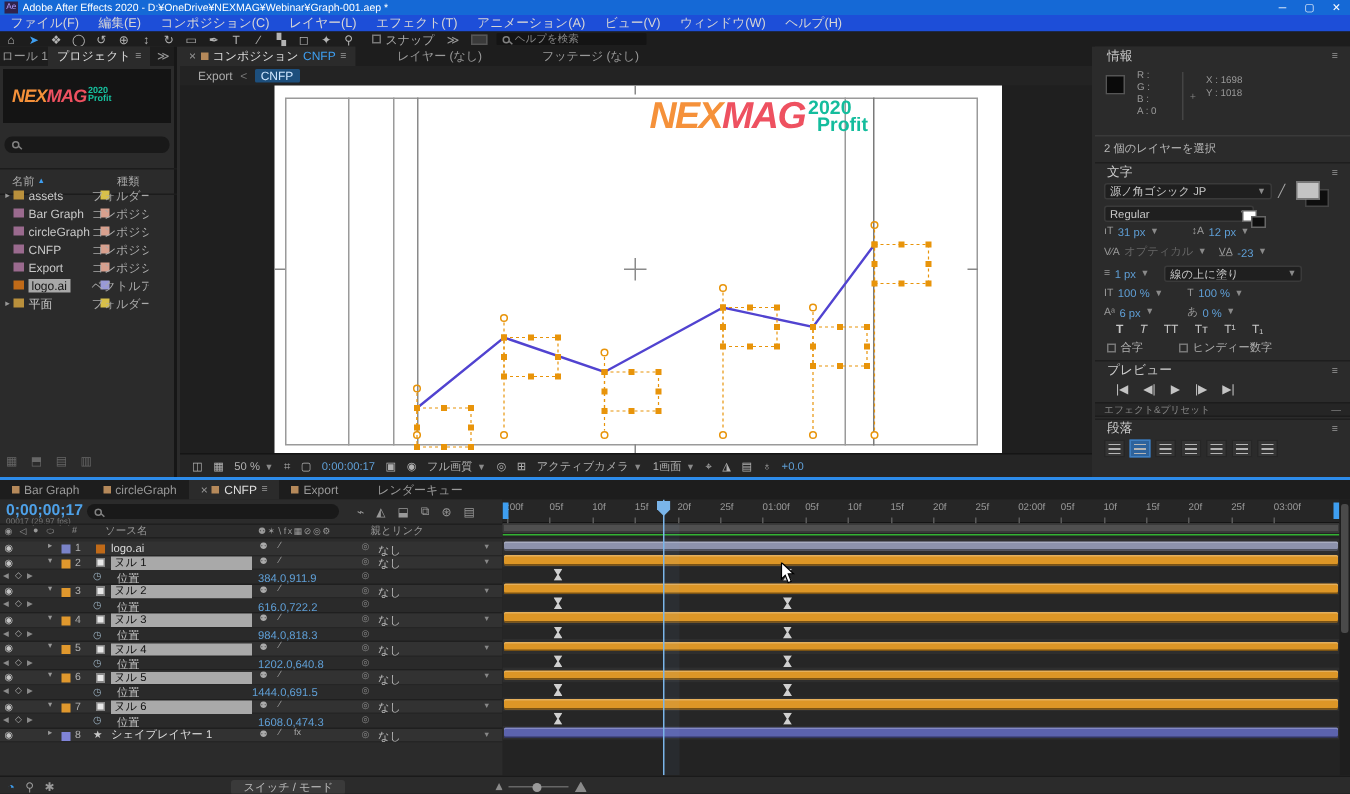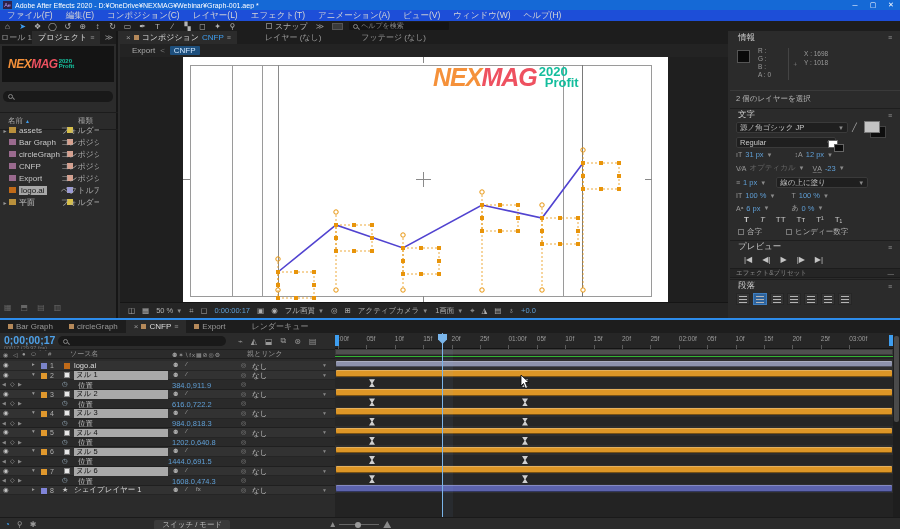--- a/index.html
+++ b/index.html
@@ -84,21 +84,21 @@
       <span class="tool">↻</span>
       <span class="tool">▭</span>
       <span class="tool">✒</span>
       <span class="tool">T</span>
       <span class="tool">∕</span>
       <span class="tool">▚</span>
       <span class="tool">◻</span>
       <span class="tool">✦</span>
       <span class="tool">⚲</span>
     </span>
-  <span class="flex" style="margin-left:26px;color:#aaa">
+  <span class="flex" style="margin-left:8px;color:#aaa">
     <span style="display:inline-block;width:6px;height:6px;border:1px solid #777;margin-right:3px"></span>
     <span>スナップ</span>
   </span>
   <span class="dim" style="margin:0 8px">≫</span>
   <span style="display:inline-block;width:11px;height:7px;background:#3a3a3a;border:1px solid #555;margin-right:6px"></span>
   <span class="flex" style="width:100px;height:8px;background:#141414;border-radius:1px;color:#888;font-size:7px;padding:0 4px;margin-right:4px">
     <i class="mag"></i>
     <span>ヘルプを検索</span>
   </span>
 </div>

